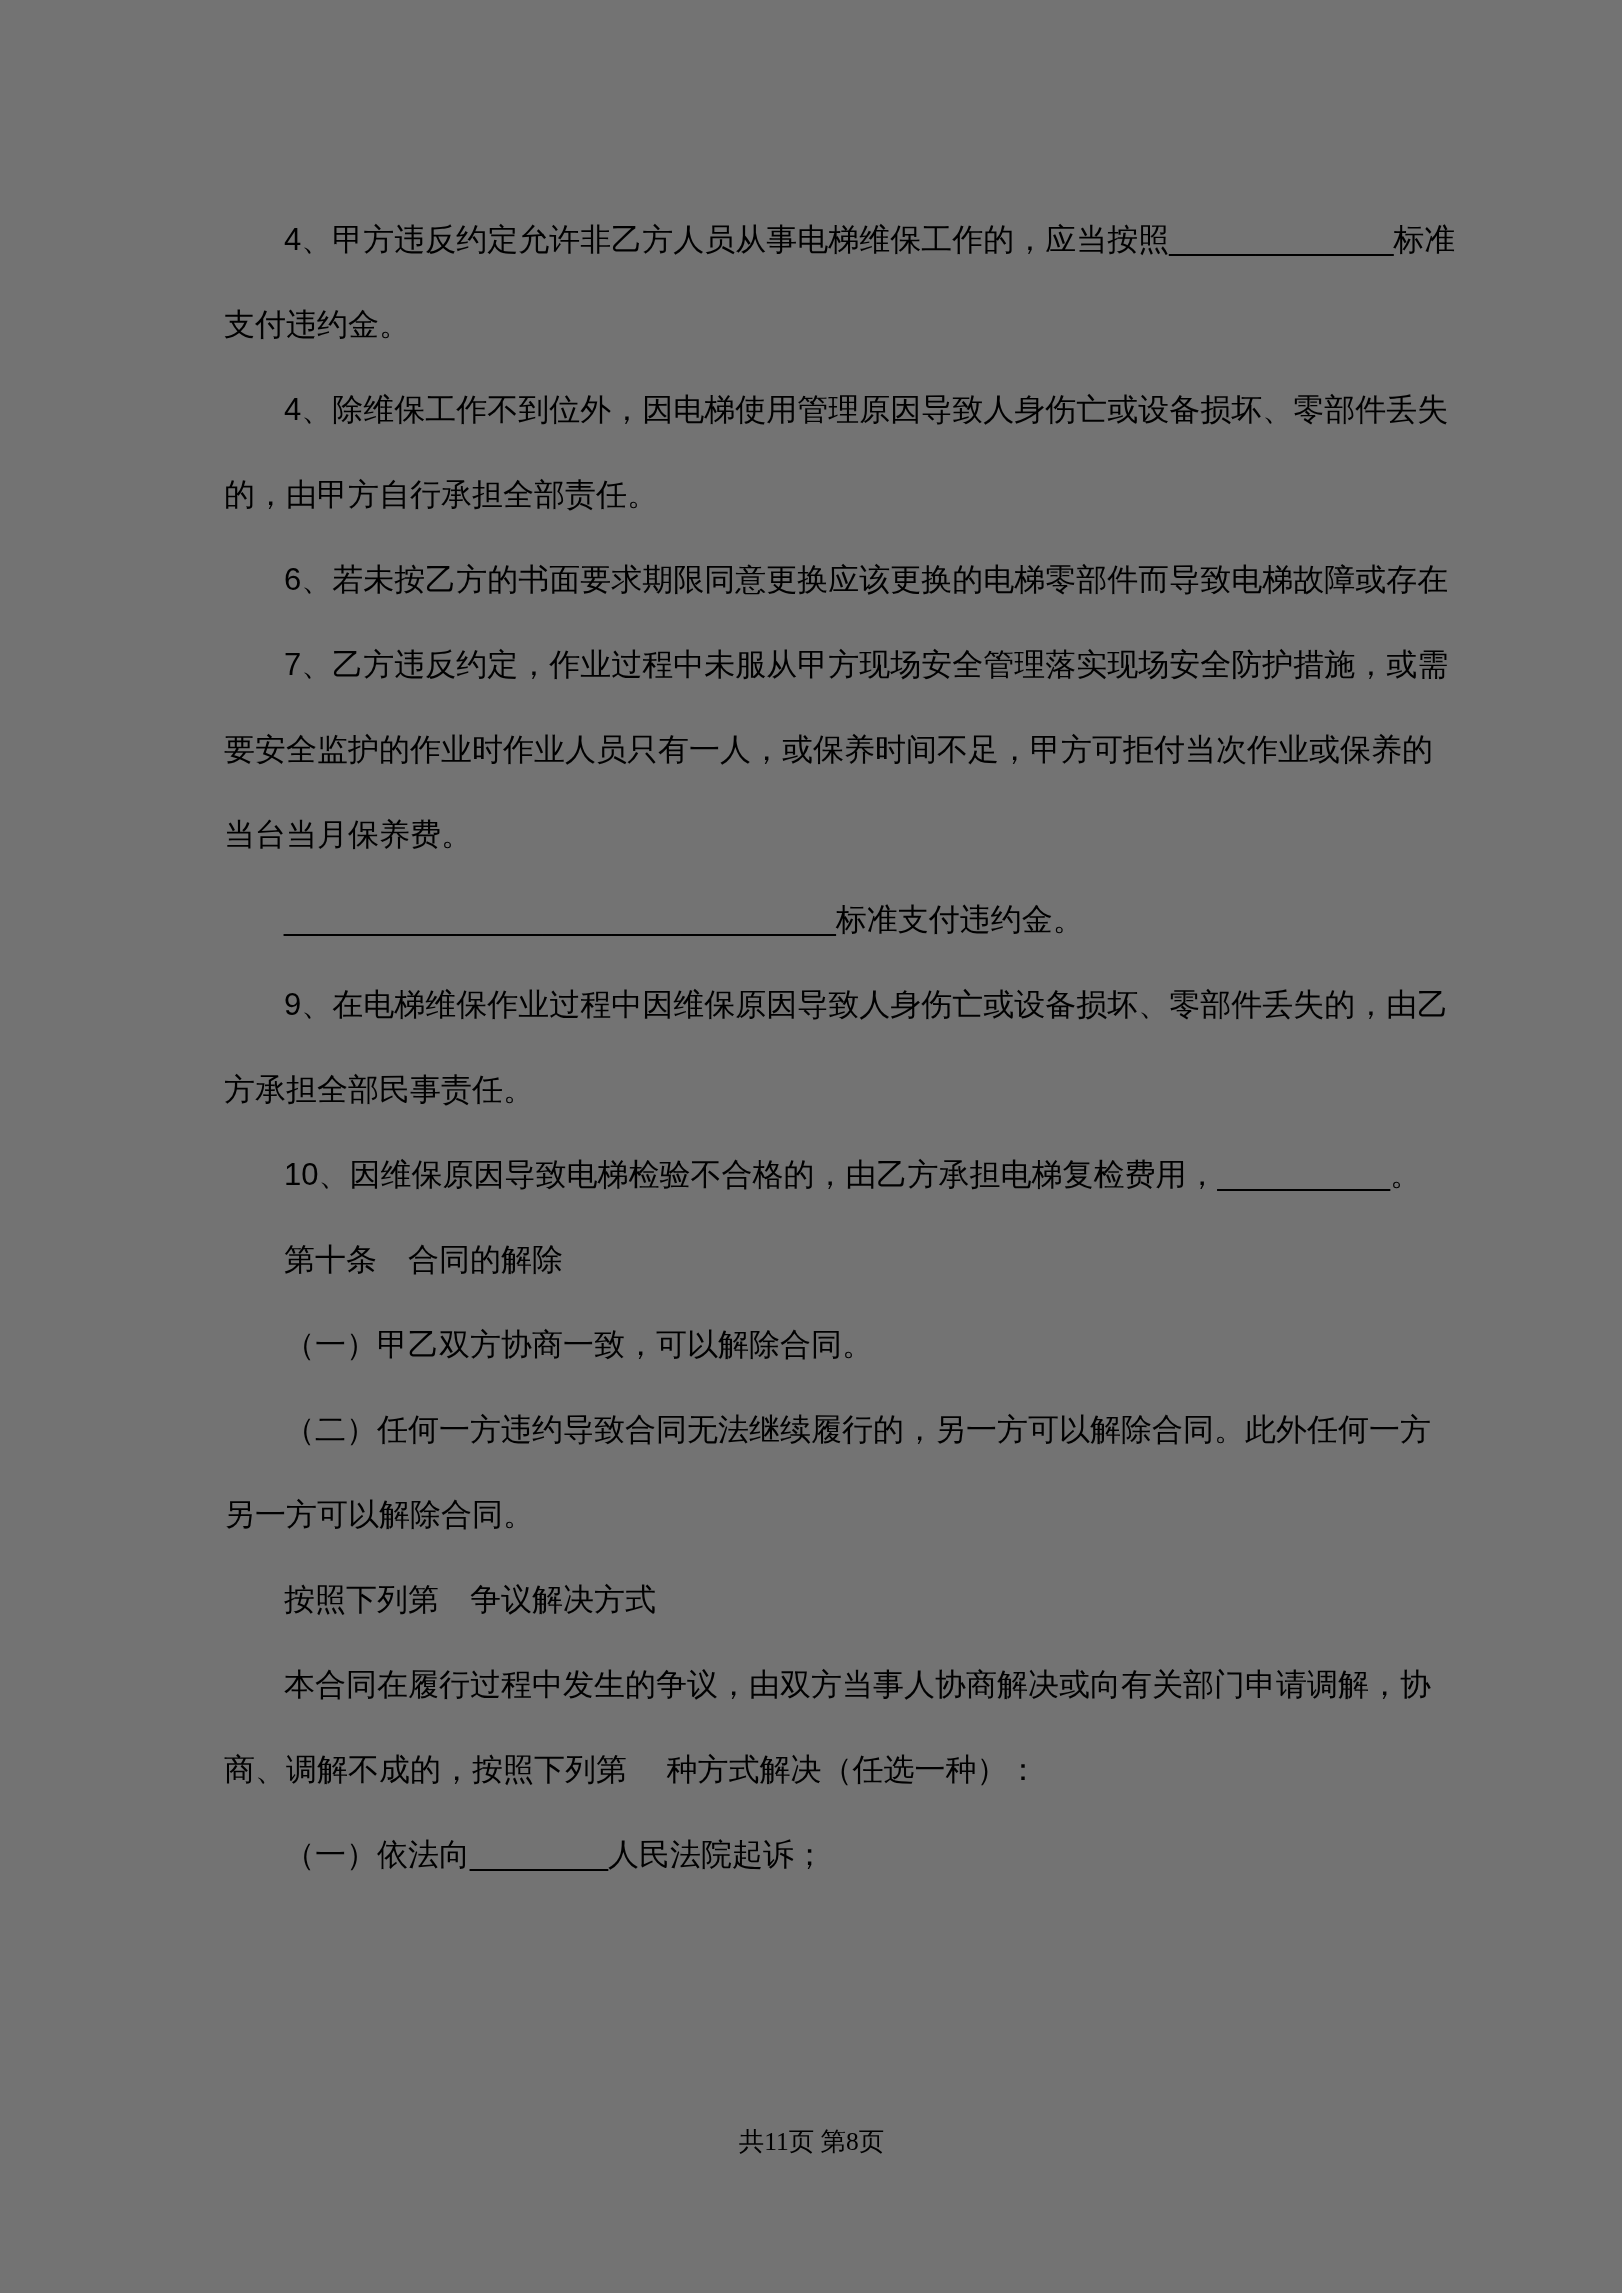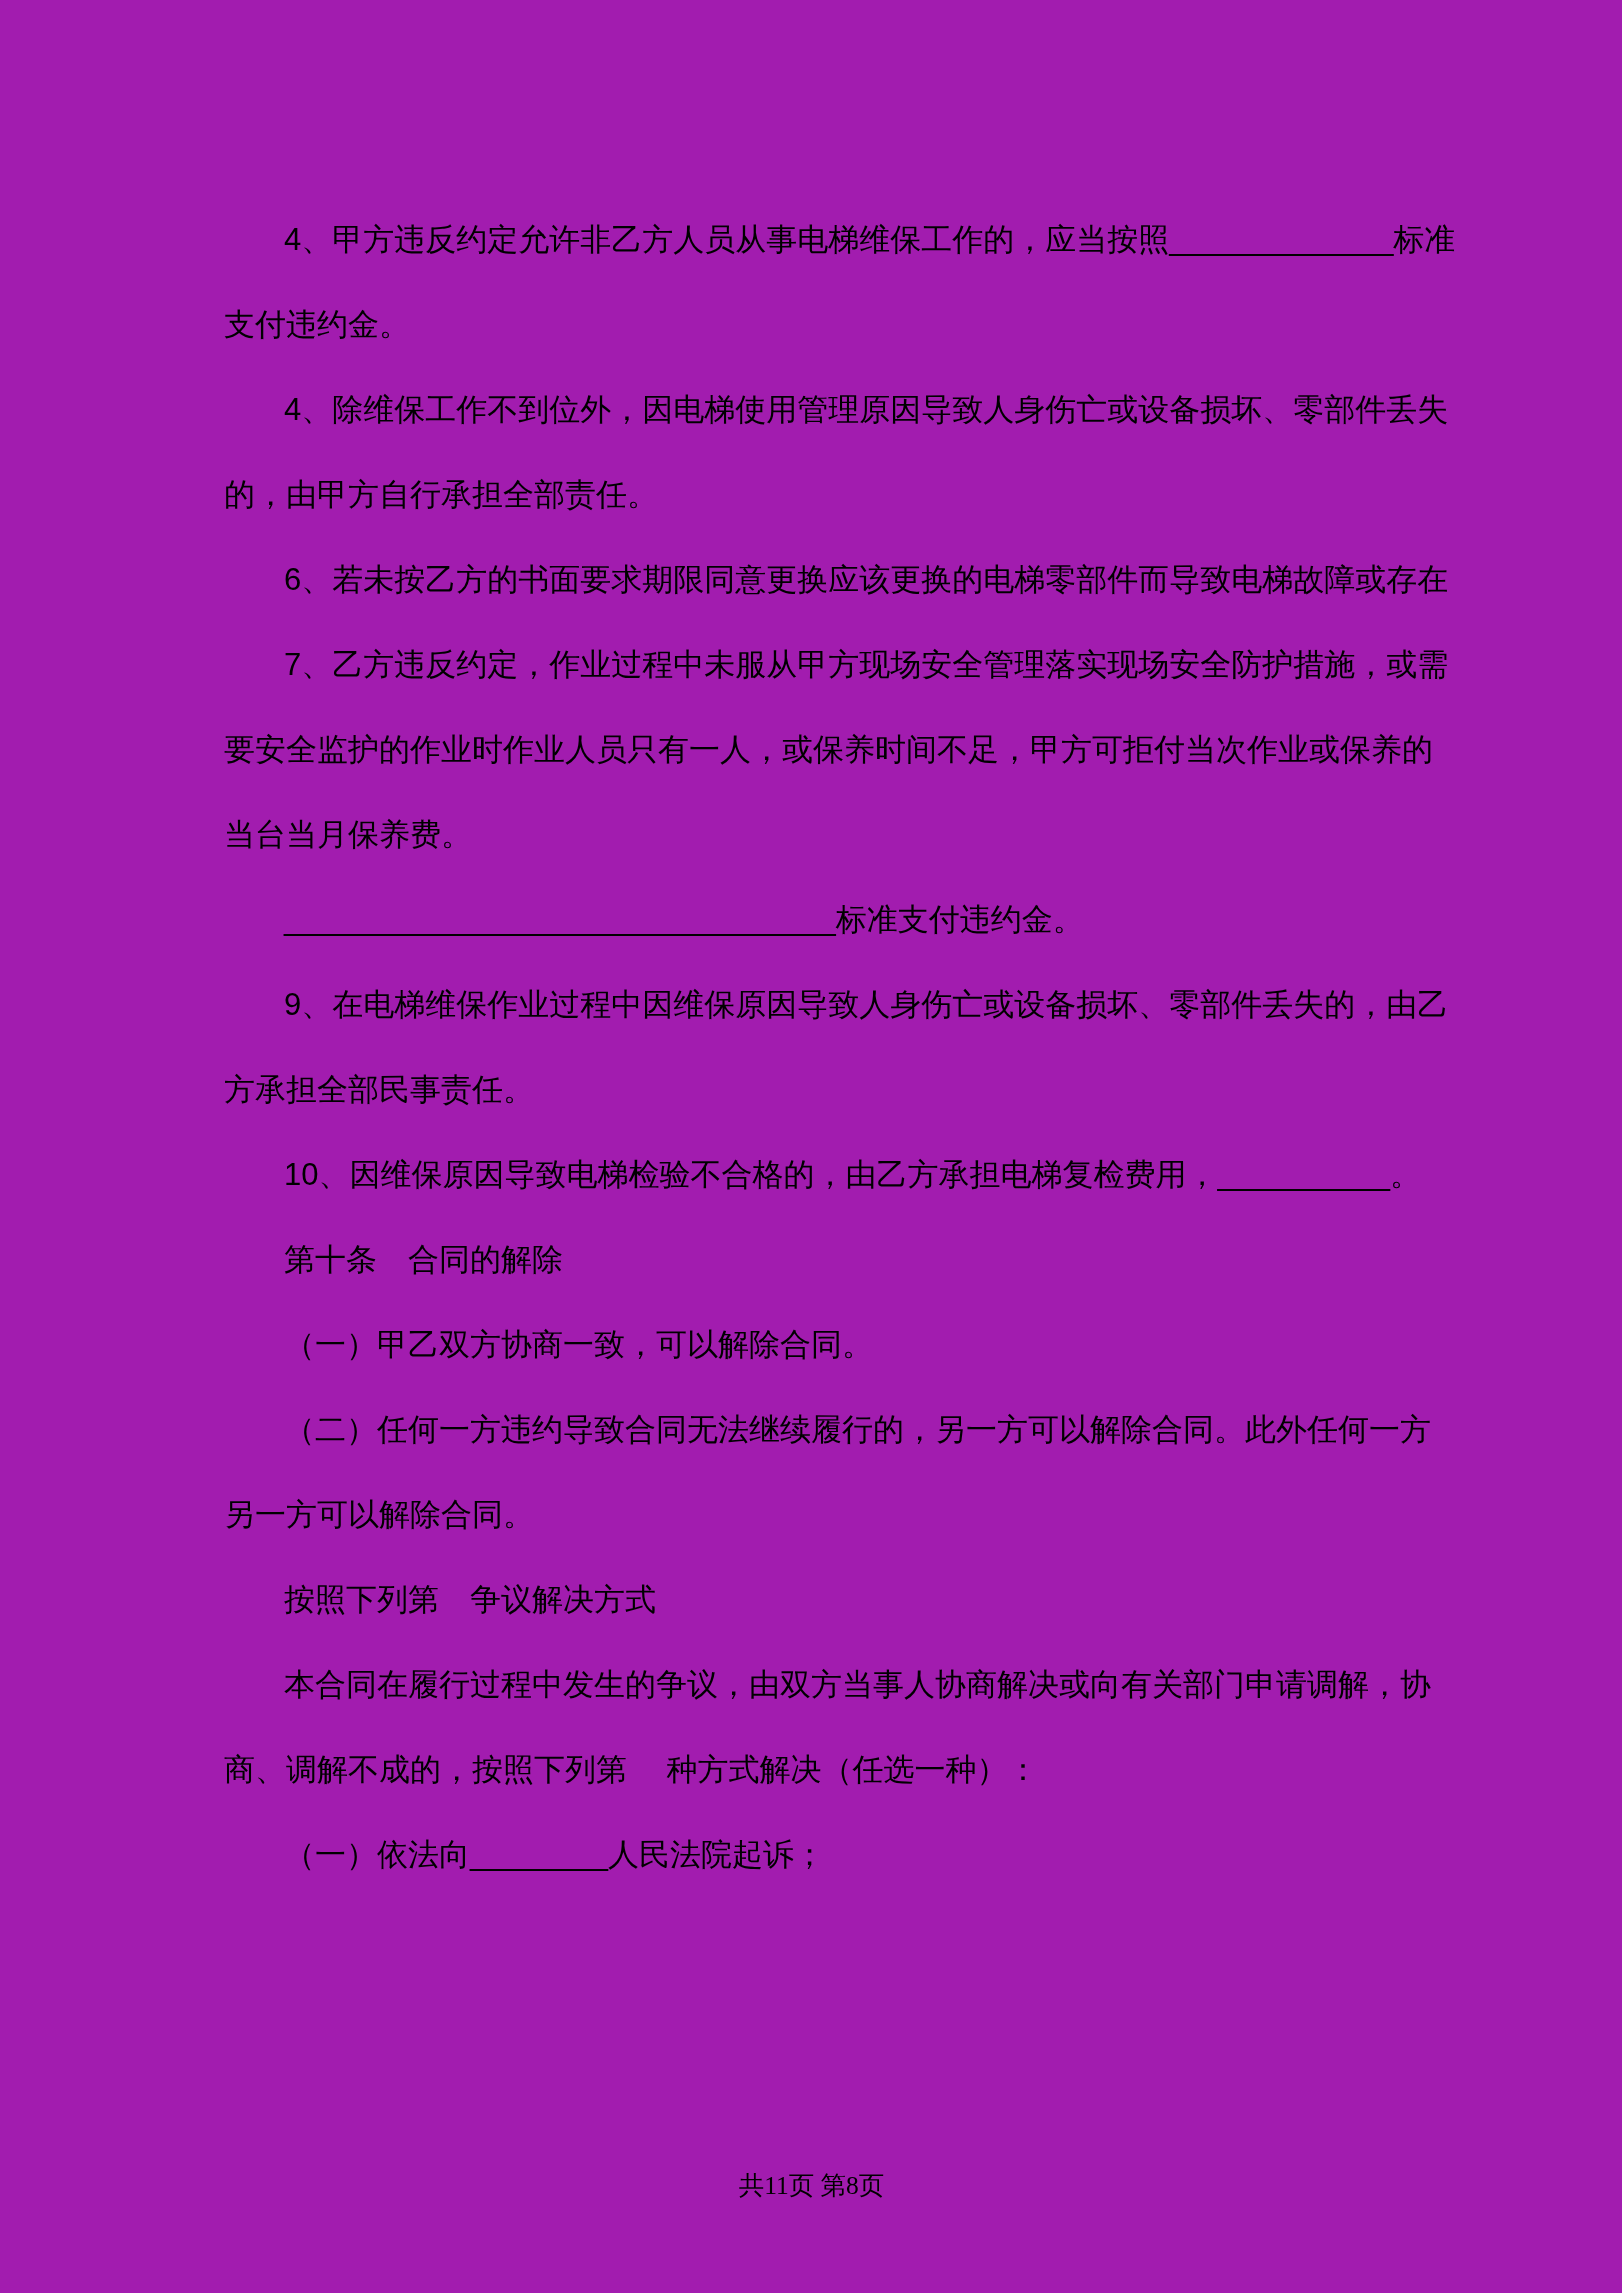--- a/index.html
+++ b/index.html
@@ -1,20 +1,20 @@
 <!DOCTYPE html>
 <html style="font-size:14.5px"><head>
 <meta charset="utf-8">
 <style>
   html, body { margin: 0; padding: 0; background: #ffffff; }
   .page {
     position: relative;
     width: 1623px;
     height: 2294px;
-    background: #a21caf;
+    background: #737373;
     overflow: hidden;
   }
   .body-text {
     position: absolute;
     left: 224px;
     top: 197px;
     width: 1200px;
     font-family: "Liberation Sans", "DejaVu Sans", sans-serif;
     font-size: 31px;
     color: #000000;
@@ -26,21 +26,20 @@
   .line.indent { padding-left: 60px; }
   .page-footer {
     position: absolute;
     top: 2124px;
     left: 0;
     width: 100%;
     text-align: center;
     font-family: "Liberation Serif", "DejaVu Serif", serif;
     font-size: 25.5px;
     color: #000000;
-    margin-top: 44px;
   }
 </style>
 </head>
 <body>
 
 <div class="page">
   <div class="body-text">
       <div class="line indent">4、甲方违反约定允许非乙方人员从事电梯维保工作的，应当按照_____________标准</div>
       <div class="line">支付违约金。</div>
       <div class="line indent">4、除维保工作不到位外，因电梯使用管理原因导致人身伤亡或设备损坏、零部件丢失</div>

